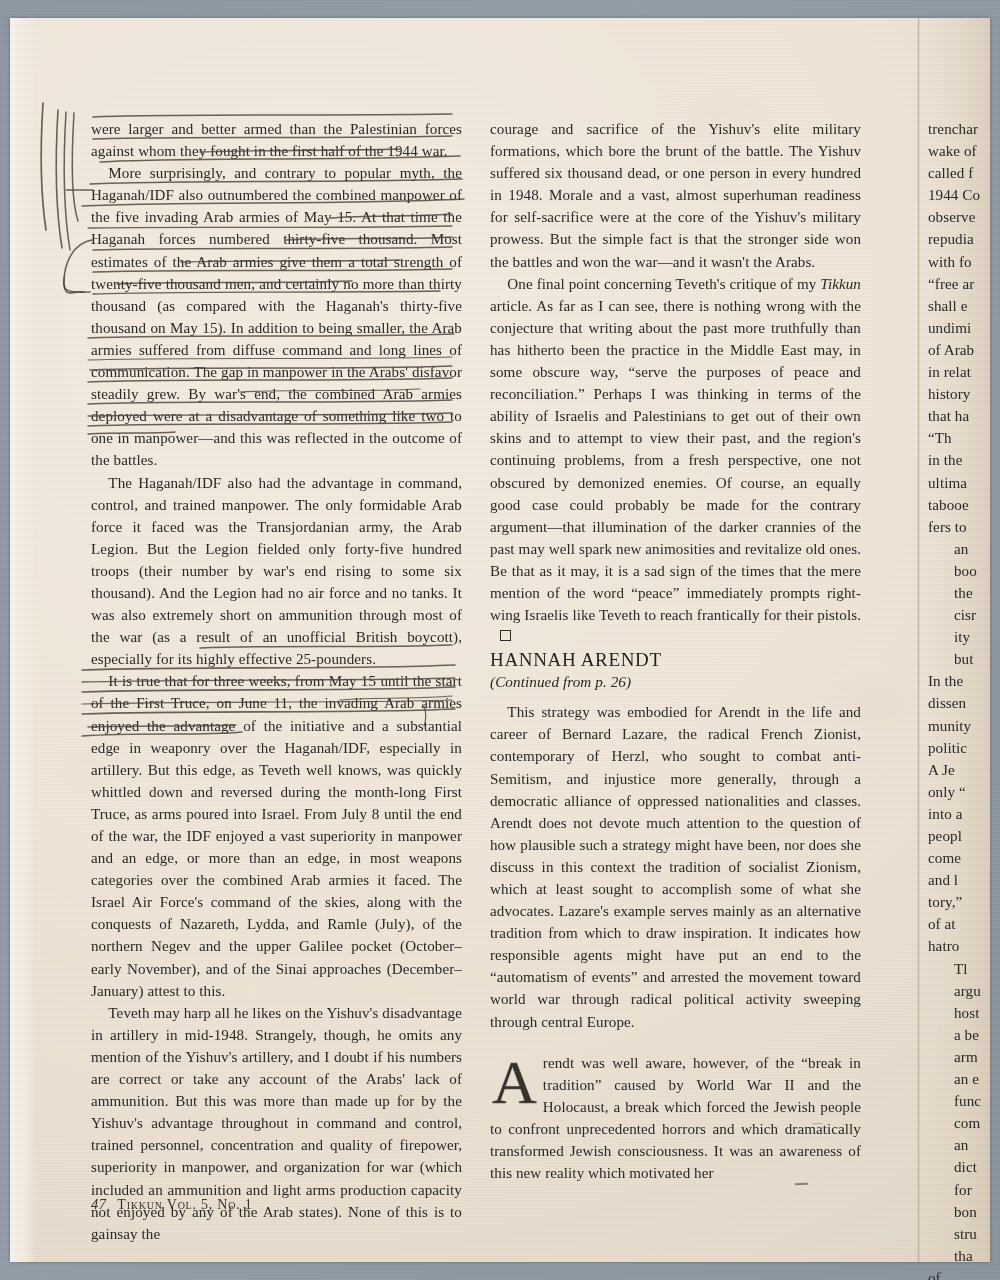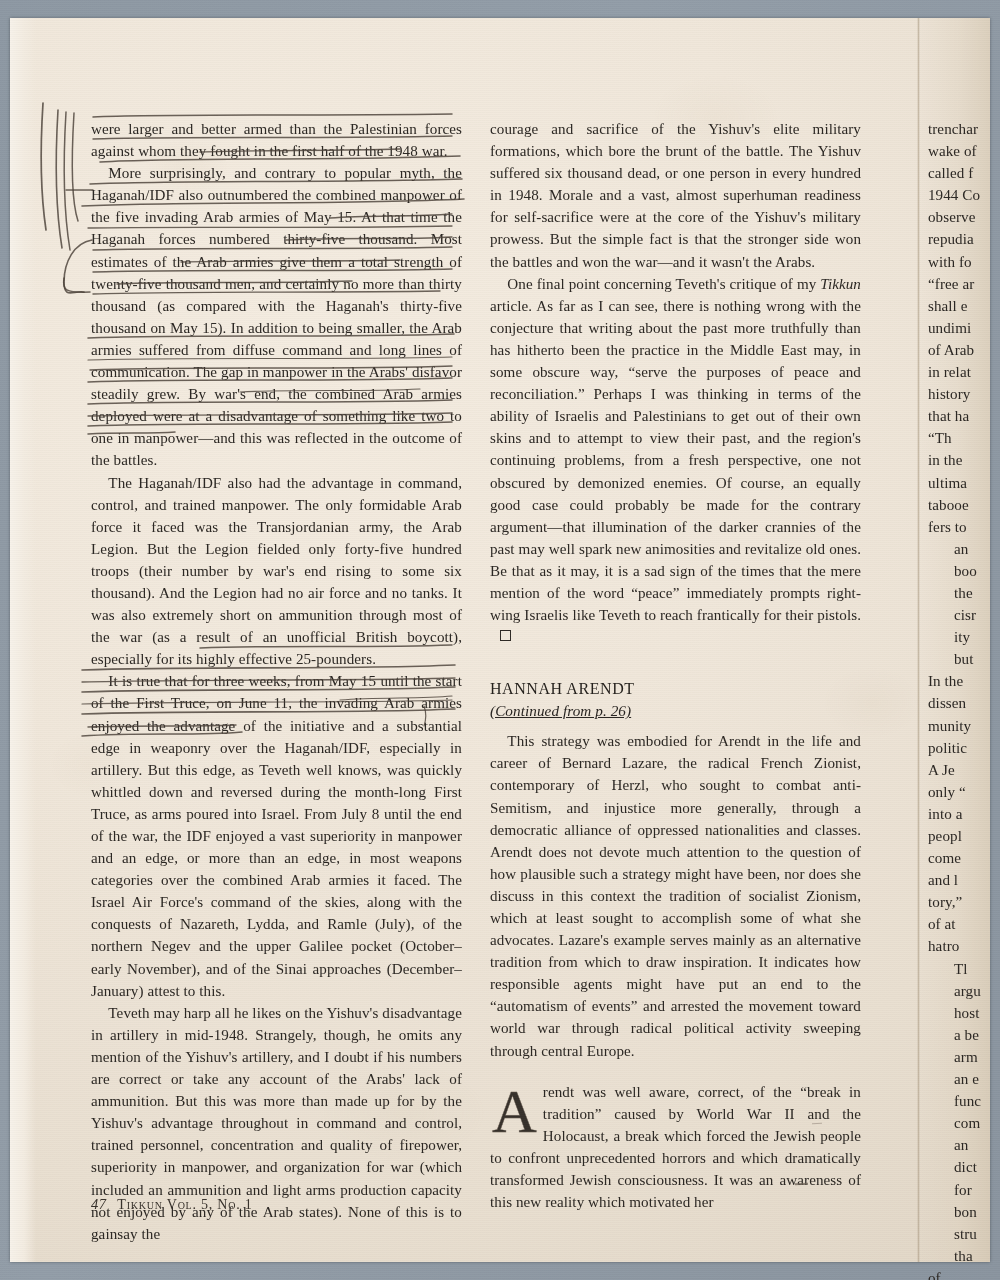--- a/index.html
+++ b/index.html
@@ -88,33 +88,31 @@
 
   .endmark {
     display: inline-block;
     width: 9px; height: 9px;
     border: 1.3px solid #2f2a25;
     vertical-align: 1px;
     margin-left: 10px;
   }
 
   .section-head {
-    margin-top: 29px;
-    font-size: 16px;
+    font-size: 19px;
     letter-spacing: .035em;
     line-height: 23px;
     color: #221e1a;
   }
   .section-sub {
     font-style: italic;
     font-size: 15.2px;
     line-height: 21px;
     margin-bottom: 9px;
     color: #272320;
-    text-decoration: underline;
   }
 
   
   .dropcap-p { margin-top: 19px; text-indent: 0; }
   .dropcap {
     float: left;
     font-size: 62px;
     line-height: 50px;
     padding: 5px 5px 0 2px;
     margin-right: 1px;
@@ -161,37 +159,37 @@
 <body>
 
 <div id="scan">
   <div id="page">
     <div class="edge-left"></div>
     <div class="mottle"></div>
     <div class="gutter"></div>
     <div class="gutter-shade"></div>
 
     <div class="col" id="col-left">
-      <p class="p first">were larger and better armed than the Palestinian forces against whom they fought in the first half of the 1948 war.</p>
+      <p class="p first">were larger and better armed than the Palestinian forces against whom they fought in the first half of the 1944 war.</p>
       <p class="p">More surprisingly, and contrary to popular myth, the Haganah/IDF also outnumbered the combined manpower of the five invading Arab armies of May 15. At that time the Haganah forces numbered thirty-five thousand. Most estimates of the Arab armies give them a total strength of twenty-five thousand men, and certainly no more than thirty thousand (as compared with the Haganah's thirty-five thousand on May 15). In addition to being smaller, the Arab armies suffered from diffuse command and long lines of communication. The gap in manpower in the Arabs' disfavor steadily grew. By war's end, the combined Arab armies deployed were at a disadvantage of something like two to one in manpower—and this was reflected in the outcome of the battles.</p>
       <p class="p">The Haganah/IDF also had the advantage in command, control, and trained manpower. The only formidable Arab force it faced was the Transjordanian army, the Arab Legion. But the Legion fielded only forty-five hundred troops (their number by war's end rising to some six thousand). And the Legion had no air force and no tanks. It was also extremely short on ammunition through most of the war (as a result of an unofficial British boycott), especially for its highly effective 25-pounders.</p>
       <p class="p">It is true that for three weeks, from May 15 until the start of the First Truce, on June 11, the invading Arab armies enjoyed the advantage of the initiative and a substantial edge in weaponry over the Haganah/IDF, especially in artillery. But this edge, as Teveth well knows, was quickly whittled down and reversed during the month-long First Truce, as arms poured into Israel. From July 8 until the end of the war, the IDF enjoyed a vast superiority in manpower and an edge, or more than an edge, in most weapons categories over the combined Arab armies it faced. The Israel Air Force's command of the skies, along with the conquests of Nazareth, Lydda, and Ramle (July), of the northern Negev and the upper Galilee pocket (October–early November), and of the Sinai approaches (December–January) attest to this.</p>
       <p class="p">Teveth may harp all he likes on the Yishuv's disadvantage in artillery in mid-1948. Strangely, though, he omits any mention of the Yishuv's artillery, and I doubt if his numbers are correct or take any account of the Arabs' lack of ammunition. But this was more than made up for by the Yishuv's advantage throughout in command and control, trained personnel, concentration and quality of firepower, superiority in manpower, and organization for war (which included an ammunition and light arms production capacity not enjoyed by any of the Arab states). None of this is to gainsay the</p>
     </div>
 
     <div class="col" id="col-mid">
       <p class="p first">courage and sacrifice of the Yishuv's elite military formations, which bore the brunt of the battle. The Yishuv suffered six thousand dead, or one person in every hundred in 1948. Morale and a vast, almost superhuman readiness for self-sacrifice were at the core of the Yishuv's military prowess. But the simple fact is that the stronger side won the battles and won the war—and it wasn't the Arabs.</p>
       <p class="p"><span>One final point concerning Teveth's critique of my <i>Tikkun</i> article. As far as I can see, there is nothing wrong with the conjecture that writing about the past more truthfully than has hitherto been the practice in the Middle East may, in some obscure way, “serve the purposes of peace and reconciliation.” Perhaps I was thinking in terms of the ability of Israelis and Palestinians to get out of their own skins and to attempt to view their past, and the region's continuing problems, from a fresh perspective, one not obscured by demonized enemies. Of course, an equally good case could probably be made for the contrary argument—that illumination of the darker crannies of the past may well spark new animosities and revitalize old ones. Be that as it may, it is a sad sign of the times that the mere mention of the word “peace” immediately prompts right-wing Israelis like Teveth to reach frantically for their pistols.</span><span class="endmark"></span></p>
 
       <div class="section-head">HANNAH ARENDT</div>
       <div class="section-sub">(Continued from p. 26)</div>
 
       <p class="p">This strategy was embodied for Arendt in the life and career of Bernard Lazare, the radical French Zionist, contemporary of Herzl, who sought to combat anti-Semitism, and injustice more generally, through a democratic alliance of oppressed nationalities and classes. Arendt does not devote much attention to the question of how plausible such a strategy might have been, nor does she discuss in this context the tradition of socialist Zionism, which at least sought to accomplish some of what she advocates. Lazare's example serves mainly as an alternative tradition from which to draw inspiration. It indicates how responsible agents might have put an end to the “automatism of events” and arrested the movement toward world war through radical political activity sweeping through central Europe.</p>
 
-      <p class="p dropcap-p"><span class="dropcap">A</span><span>rendt was well aware, correct, of the “break in tradition” caused by World War II and the Holocaust, a break which forced the Jewish people to confront unprecedented horrors and which dramatically transformed Jewish consciousness. It was an awareness of this new reality which motivated her</span></p>
+      <p class="p dropcap-p"><span class="dropcap">A</span><span>rendt was well aware, however, of the “break in tradition” caused by World War II and the Holocaust, a break which forced the Jewish people to confront unprecedented horrors and which dramatically transformed Jewish consciousness. It was an awareness of this new reality which motivated her</span></p>
     </div>
 
     <div class="col" id="col-right">
         <div class="p" style="text-indent: 0px; padding-left: 0px; white-space: nowrap;">trenchar</div>
         <div class="p" style="text-indent: 0px; padding-left: 0px; white-space: nowrap;">wake of</div>
         <div class="p" style="text-indent: 0px; padding-left: 0px; white-space: nowrap;">called f</div>
         <div class="p" style="text-indent: 0px; padding-left: 0px; white-space: nowrap;">1944 Co</div>
         <div class="p" style="text-indent: 0px; padding-left: 0px; white-space: nowrap;">observe</div>
         <div class="p" style="text-indent: 0px; padding-left: 0px; white-space: nowrap;">repudia</div>
         <div class="p" style="text-indent: 0px; padding-left: 0px; white-space: nowrap;">with fo</div>

